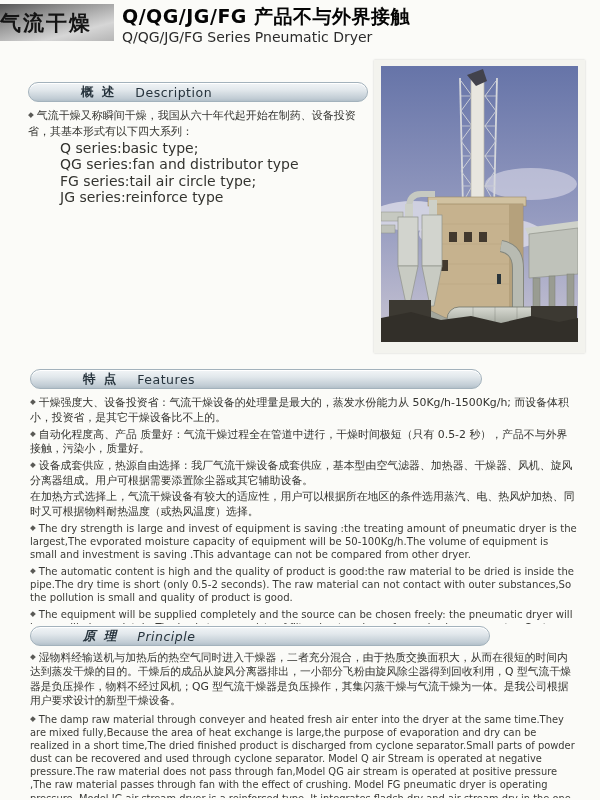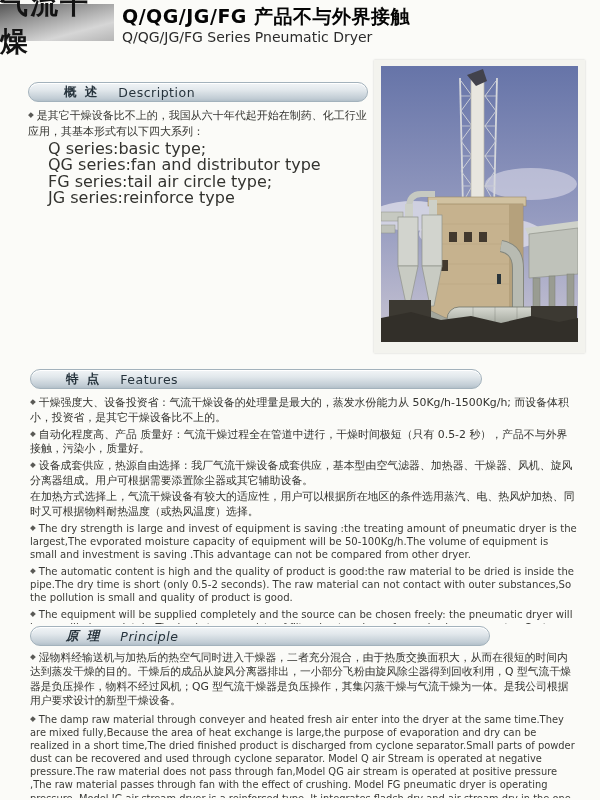--- a/index.html
+++ b/index.html
@@ -8,52 +8,52 @@
     background:#fbfbf8;
     font-family:"DejaVu Sans","Liberation Sans",sans-serif;
     color:#33332f;
   }
   
   .brand-box{
     position:absolute;left:0;top:4px;width:114px;height:37px;
     background:linear-gradient(165deg,#565656 0%,#8c8c8c 28%,#d6d6d6 72%,#b5b5b5 100%);
     display:flex;align-items:center;justify-content:flex-start;
     font-family:"DejaVu Serif","Liberation Serif",serif;
-    font-size:28px;font-weight:bold;color:#141414;letter-spacing:2px;
+    font-size:21px;font-weight:bold;color:#141414;letter-spacing:2px;
   }
   .title-zh{
     position:absolute;left:122px;top:4px;width:470px;
     font-size:19px;font-weight:bold;color:#050505;letter-spacing:0.5px;
   }
   .title-en{
     position:absolute;left:122px;top:29px;width:470px;
     font-size:14px;color:#2c2c2c;
   }
   
   .section-bar{
     position:absolute;height:20px;border-radius:11px;
     background:linear-gradient(to bottom,#f2f5f7 0%,#e2e8ec 38%,#c2cdd5 85%,#b3c0c9 100%);
     border:1px solid #a3b2bc;
     box-shadow:inset 0 1px 0 #ffffff;
     display:flex;align-items:center;
-    padding-left:35px;box-sizing:border-box;
+    padding-left:52px;box-sizing:border-box;
   }
   .section-bar .h-zh{font-size:12.5px;font-weight:bold;color:#26333c;letter-spacing:2px;}
   .section-bar .h-en{font-size:12.5px;color:#26333c;margin-left:19px;letter-spacing:0.5px;}
   .bar-desc{left:28px;top:82px;width:340px;}
   .bar-feat{left:30px;top:369px;width:452px;}
   .bar-prin{left:30px;top:626px;width:460px;font-style:italic;}
   
   .txt{position:absolute;}
   .txt p{margin:0 0 1px 0;}
   .bullet{font-size:7.5px;color:#5a5a56;margin-right:3px;vertical-align:1.5px;}
   .desc-block{left:28px;top:107px;width:344px;font-size:11px;line-height:16px;}
   .series-grid{display:grid;grid-template-columns:47% 53%;margin:1px 0 2px 0;}
   .desc-en{font-size:10.8px;line-height:15px;margin-top:2px;}
-  .desc-en-list{margin-left:20px;font-size:16px;line-height:15.5px;}
+  .desc-en-list{margin-left:32px;font-size:14px;line-height:15.5px;}
   .feat-block{left:30px;top:394px;width:548px;height:230px;overflow:hidden;}
   .zh-para{font-size:10.9px;line-height:15px;}
   .en-para{font-size:10.1px;line-height:13.6px;color:#3a3a36;}
   .feat-block .en-para{margin-top:2px;}
   .prin-block{left:30px;top:650px;width:548px;height:148px;overflow:hidden;}
   .prin-block .zh-para{font-size:10.8px;line-height:14.6px;}
   .prin-block .en-para{font-size:9.9px;line-height:13.2px;margin-top:3px;}
   
   .photo-frame{
     position:absolute;left:374px;top:60px;width:211px;height:293px;
@@ -72,21 +72,21 @@
   </div>
   <div class="title-zh">Q/QG/JG/FG 产品不与外界接触</div>
   <div class="title-en">Q/QG/JG/FG Series Pneumatic Dryer</div>
 
   <div class="section-bar bar-desc">
     <span class="h-zh">概 述</span>
     <span class="h-en">Description</span>
   </div>
 
   <div class="txt desc-block">
-    <p><span class="bullet">◆</span><span>是其它干燥设备比不上的，我国从六十年代起开始在制药、化工行业应用，其基本形式有以下四大系列：</span></p>
+    <p><span class="bullet">◆</span><span>气流干燥又称瞬间干燥，我国从六十年代起开始在制药、设备投资省，其基本形式有以下四大系列：</span></p>
     <div class="desc-en-list">
       <p>Q series:basic type;</p>
       <p>QG series:fan and distributor type</p>
       <p>FG series:tail air circle type;</p>
       <p>JG series:reinforce type</p>
     </div>
   </div>
 
   <div class="photo-frame">
     <svg viewBox="0 0 197 276" preserveAspectRatio="none">

